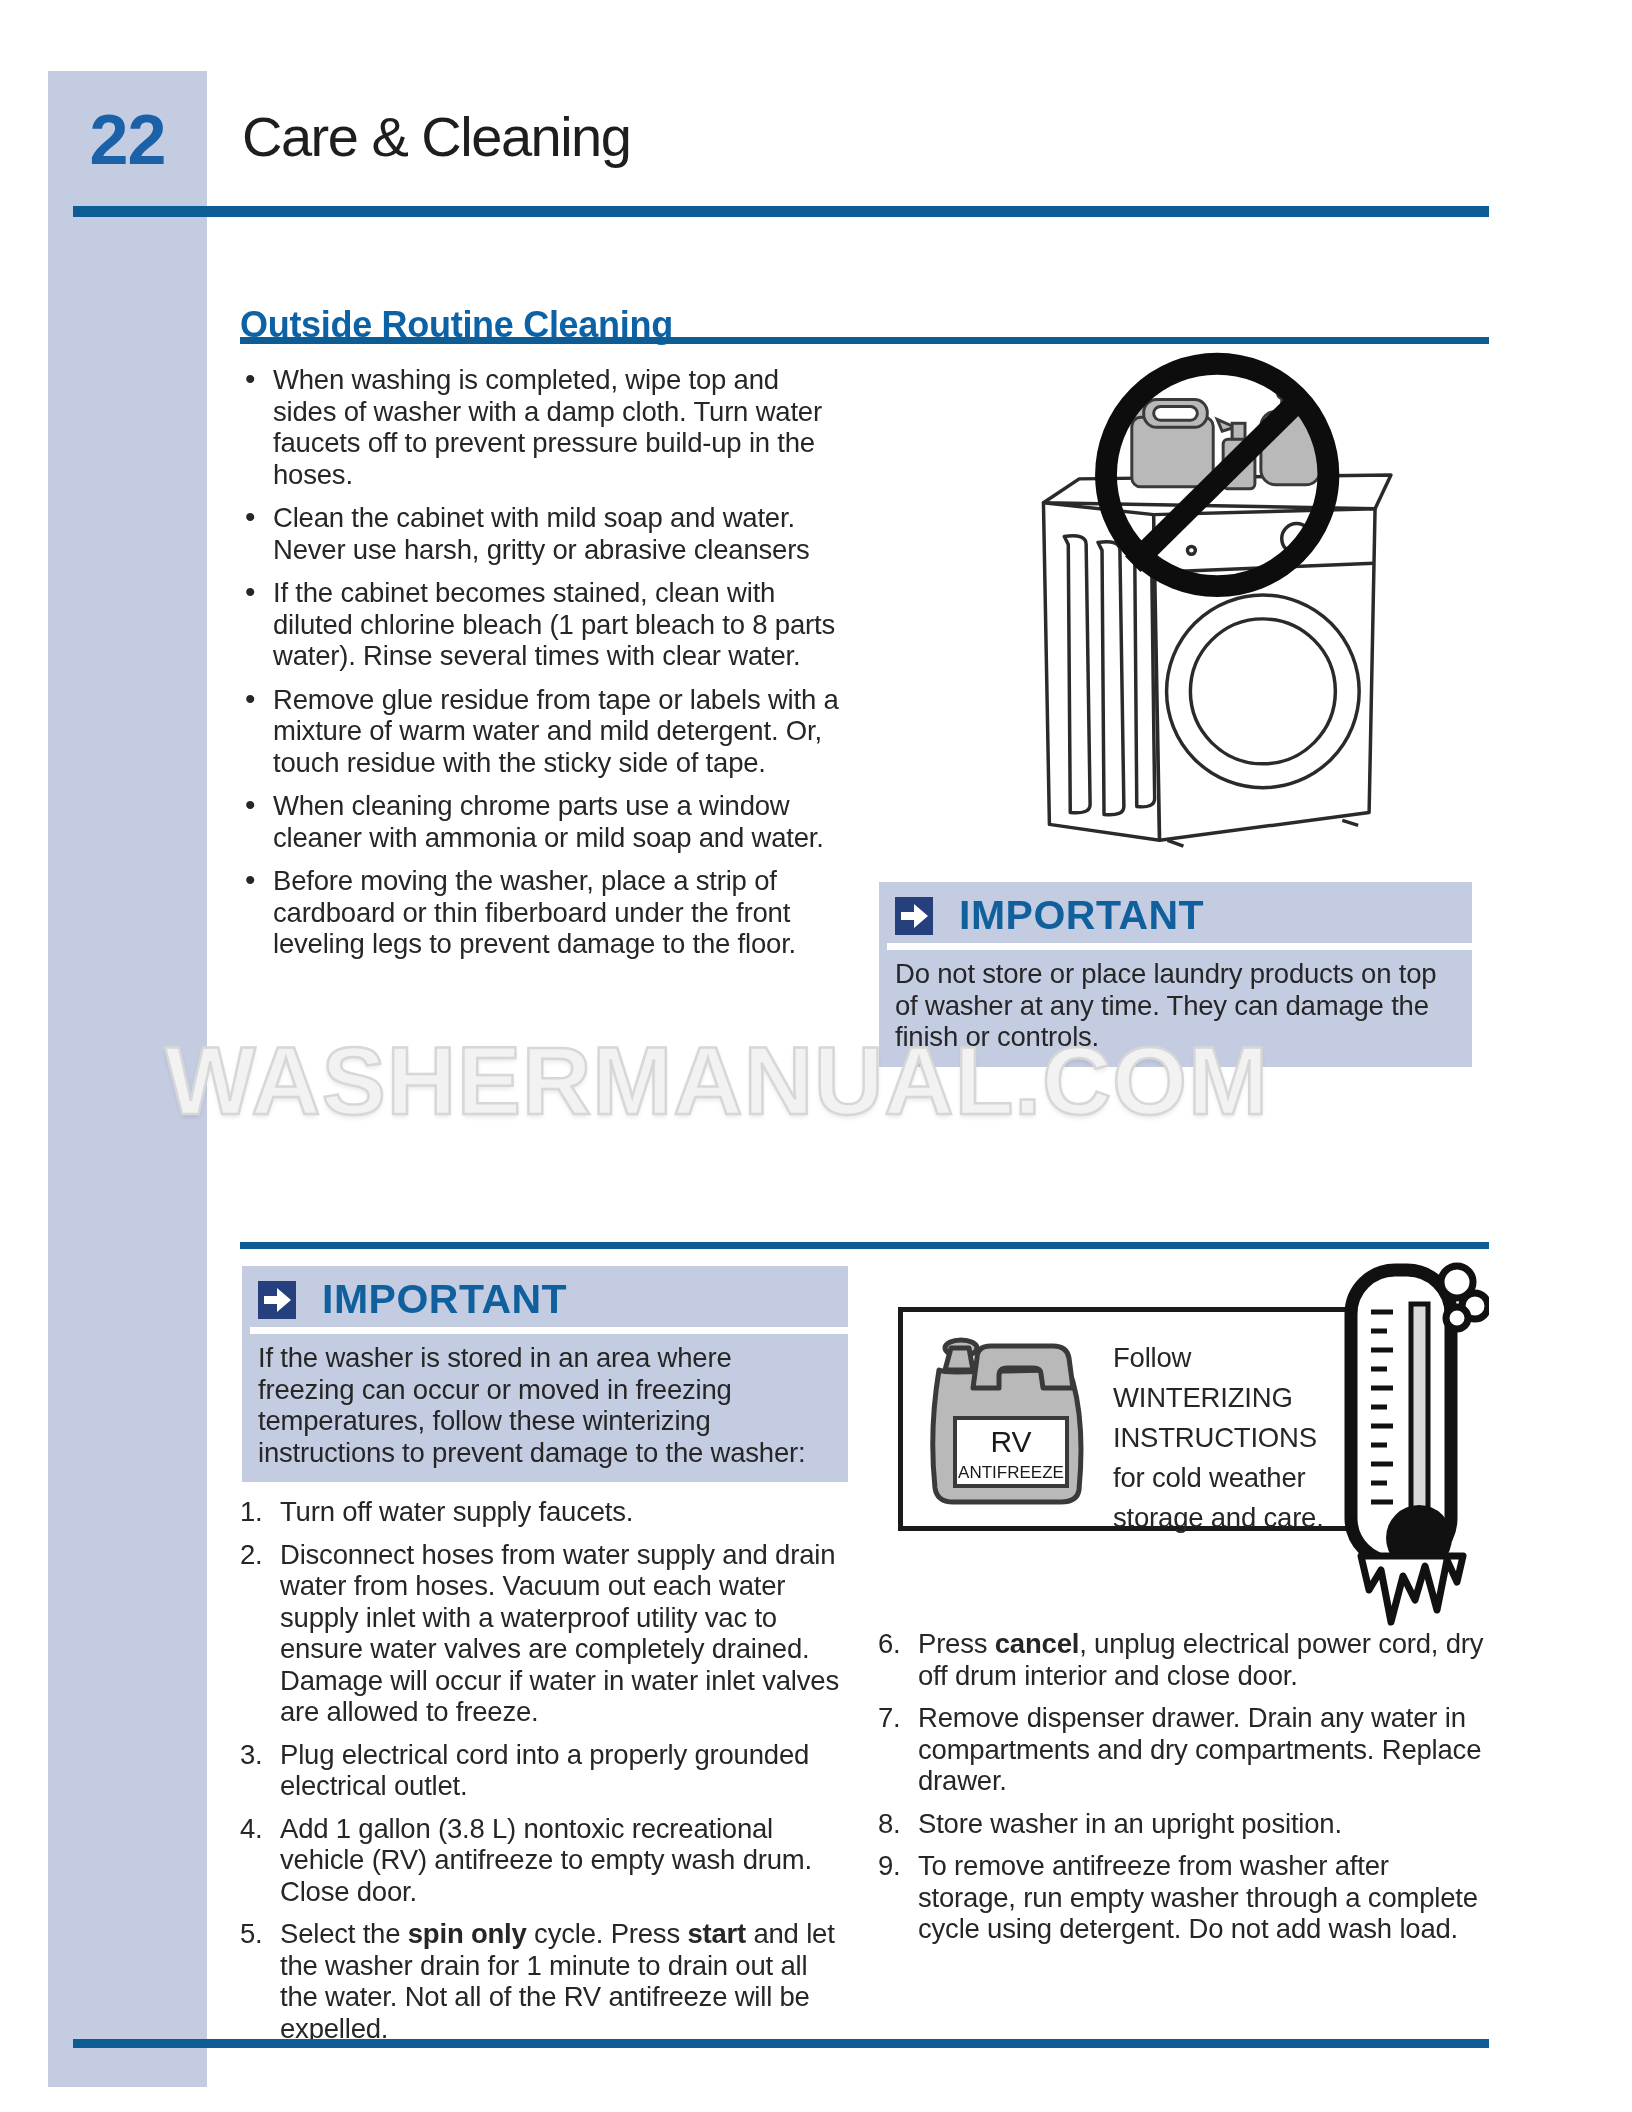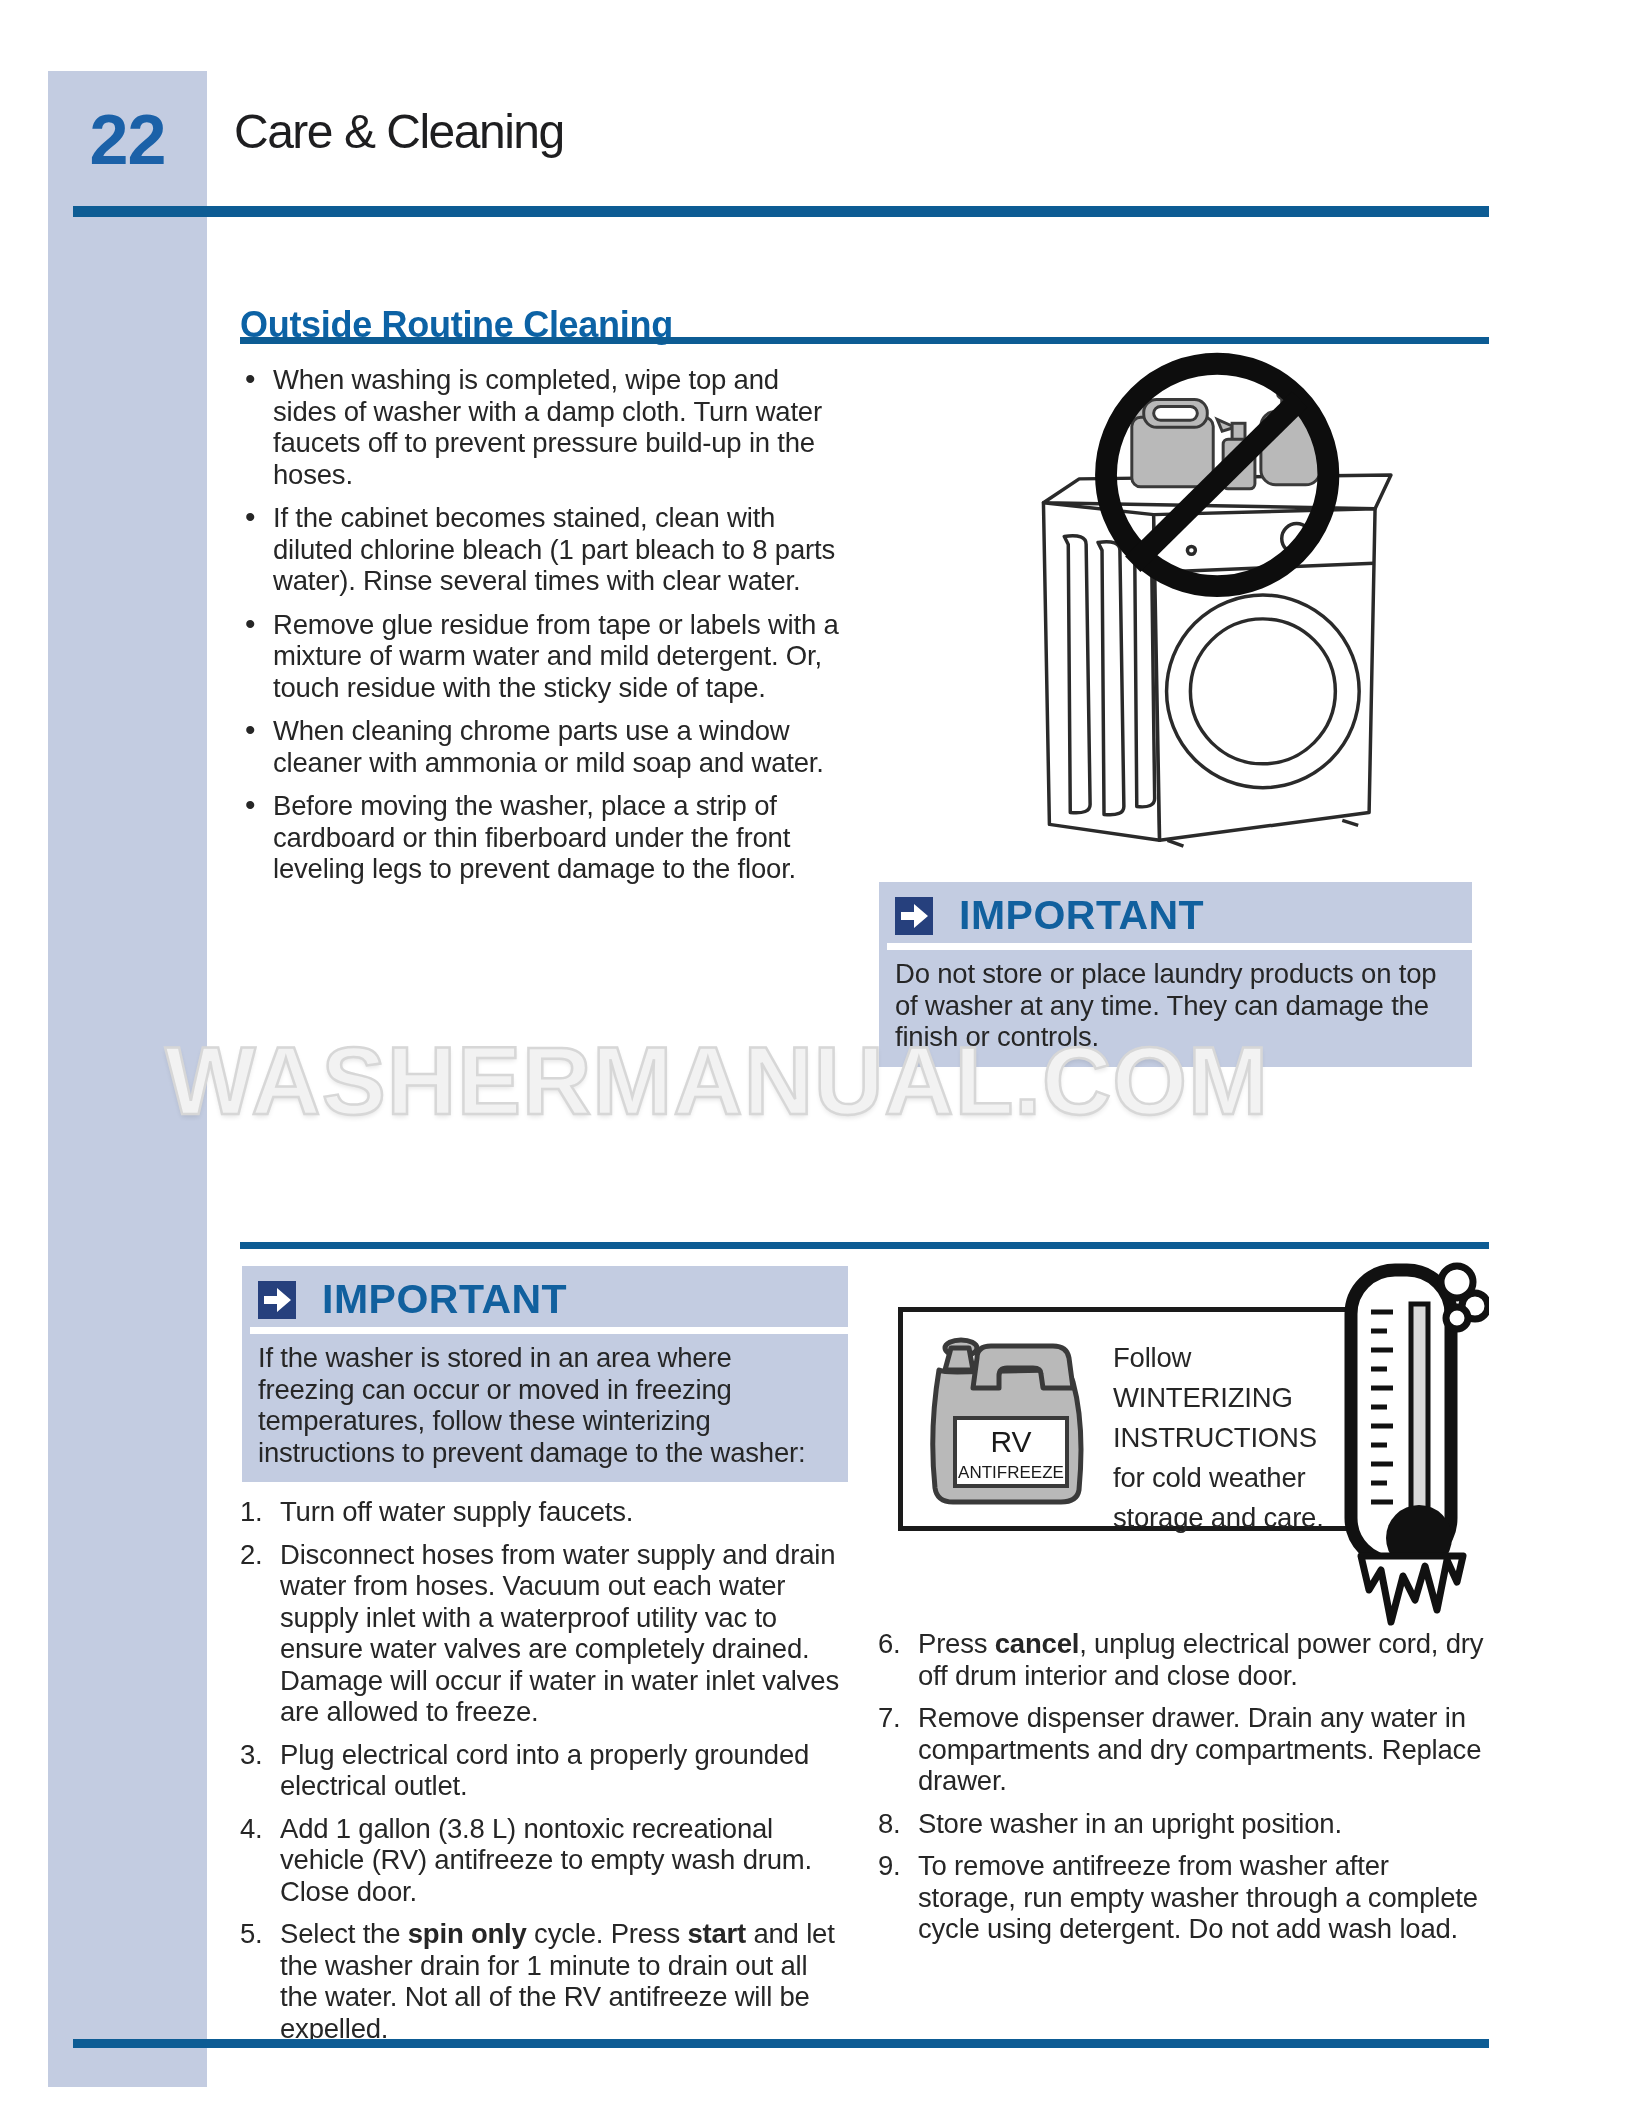--- a/index.html
+++ b/index.html
@@ -5,21 +5,21 @@
   html,body{margin:0;padding:0;background:#ffffff;}
   .page{
     position:relative;width:1632px;height:2112px;background:#ffffff;
     font-family:"Liberation Sans","DejaVu Sans",sans-serif;color:#262626;overflow:hidden;margin-top:24px;
   }
   
   .side-strip{position:absolute;left:48px;top:47px;width:159px;height:2016px;background:#c3cce1;}
   
   .page-num{position:absolute;left:48px;top:76px;width:159px;text-align:center;
     font-size:70px;font-weight:bold;color:#1b61a8;letter-spacing:-1px;}
-  .doc-title{position:absolute;left:234px;top:80px;font-size:48px;font-weight:400;
+  .doc-title{position:absolute;left:242px;top:80px;font-size:56px;font-weight:400;
     color:#1e1e20;letter-spacing:-1.5px;white-space:nowrap;}
   .rule{position:absolute;background:#0d5c94;}
   .rule-top{left:73px;top:182px;width:1416px;height:11px;}
   .rule-bottom{left:73px;top:2015px;width:1416px;height:9px;}
   
   .sec-heading{position:absolute;font-size:36px;font-weight:bold;color:#0c62a5;
     letter-spacing:-0.3px;white-space:nowrap;}
   .h-outside{left:240px;top:280px;}
   .h-winter{left:240px;top:1164px;}
   .rule-h1{left:240px;top:313px;width:1249px;height:7px;}
@@ -68,20 +68,21 @@
 
   <div class="page-num">22</div>
   <div class="doc-title">Care &amp; Cleaning</div>
   <div class="rule rule-top"></div>
 
   <div class="sec-heading h-outside">Outside Routine Cleaning</div>
   <div class="rule rule-h1"></div>
 
   <ul class="bullets body-text">
       <li>When washing is completed, wipe top and sides of washer with a damp cloth. Turn water faucets off to prevent pressure build-up in the hoses.</li>
+      <li>Clean the cabinet with mild soap and water. Never use harsh, gritty or abrasive cleansers</li>
       <li>If the cabinet becomes stained, clean with diluted chlorine bleach (1 part bleach to 8 parts water). Rinse several times with clear water.</li>
       <li>Remove glue residue from tape or labels with a mixture of warm water and mild detergent. Or, touch residue with the sticky side of tape.</li>
       <li>When cleaning chrome parts use a window cleaner with ammonia or mild soap and water.</li>
       <li>Before moving the washer, place a strip of cardboard or thin fiberboard under the front leveling legs to prevent damage to the floor.</li>
     </ul>
 
   <div class="washer-wrap">
     <svg viewBox="0 0 520 560" width="520" height="556">
       <g stroke="#2a2a2a" stroke-width="3.5" fill="#ffffff" stroke-linejoin="round">
         <path d="M57,180 L93,156 L407,152 L391,186 Z"></path>

